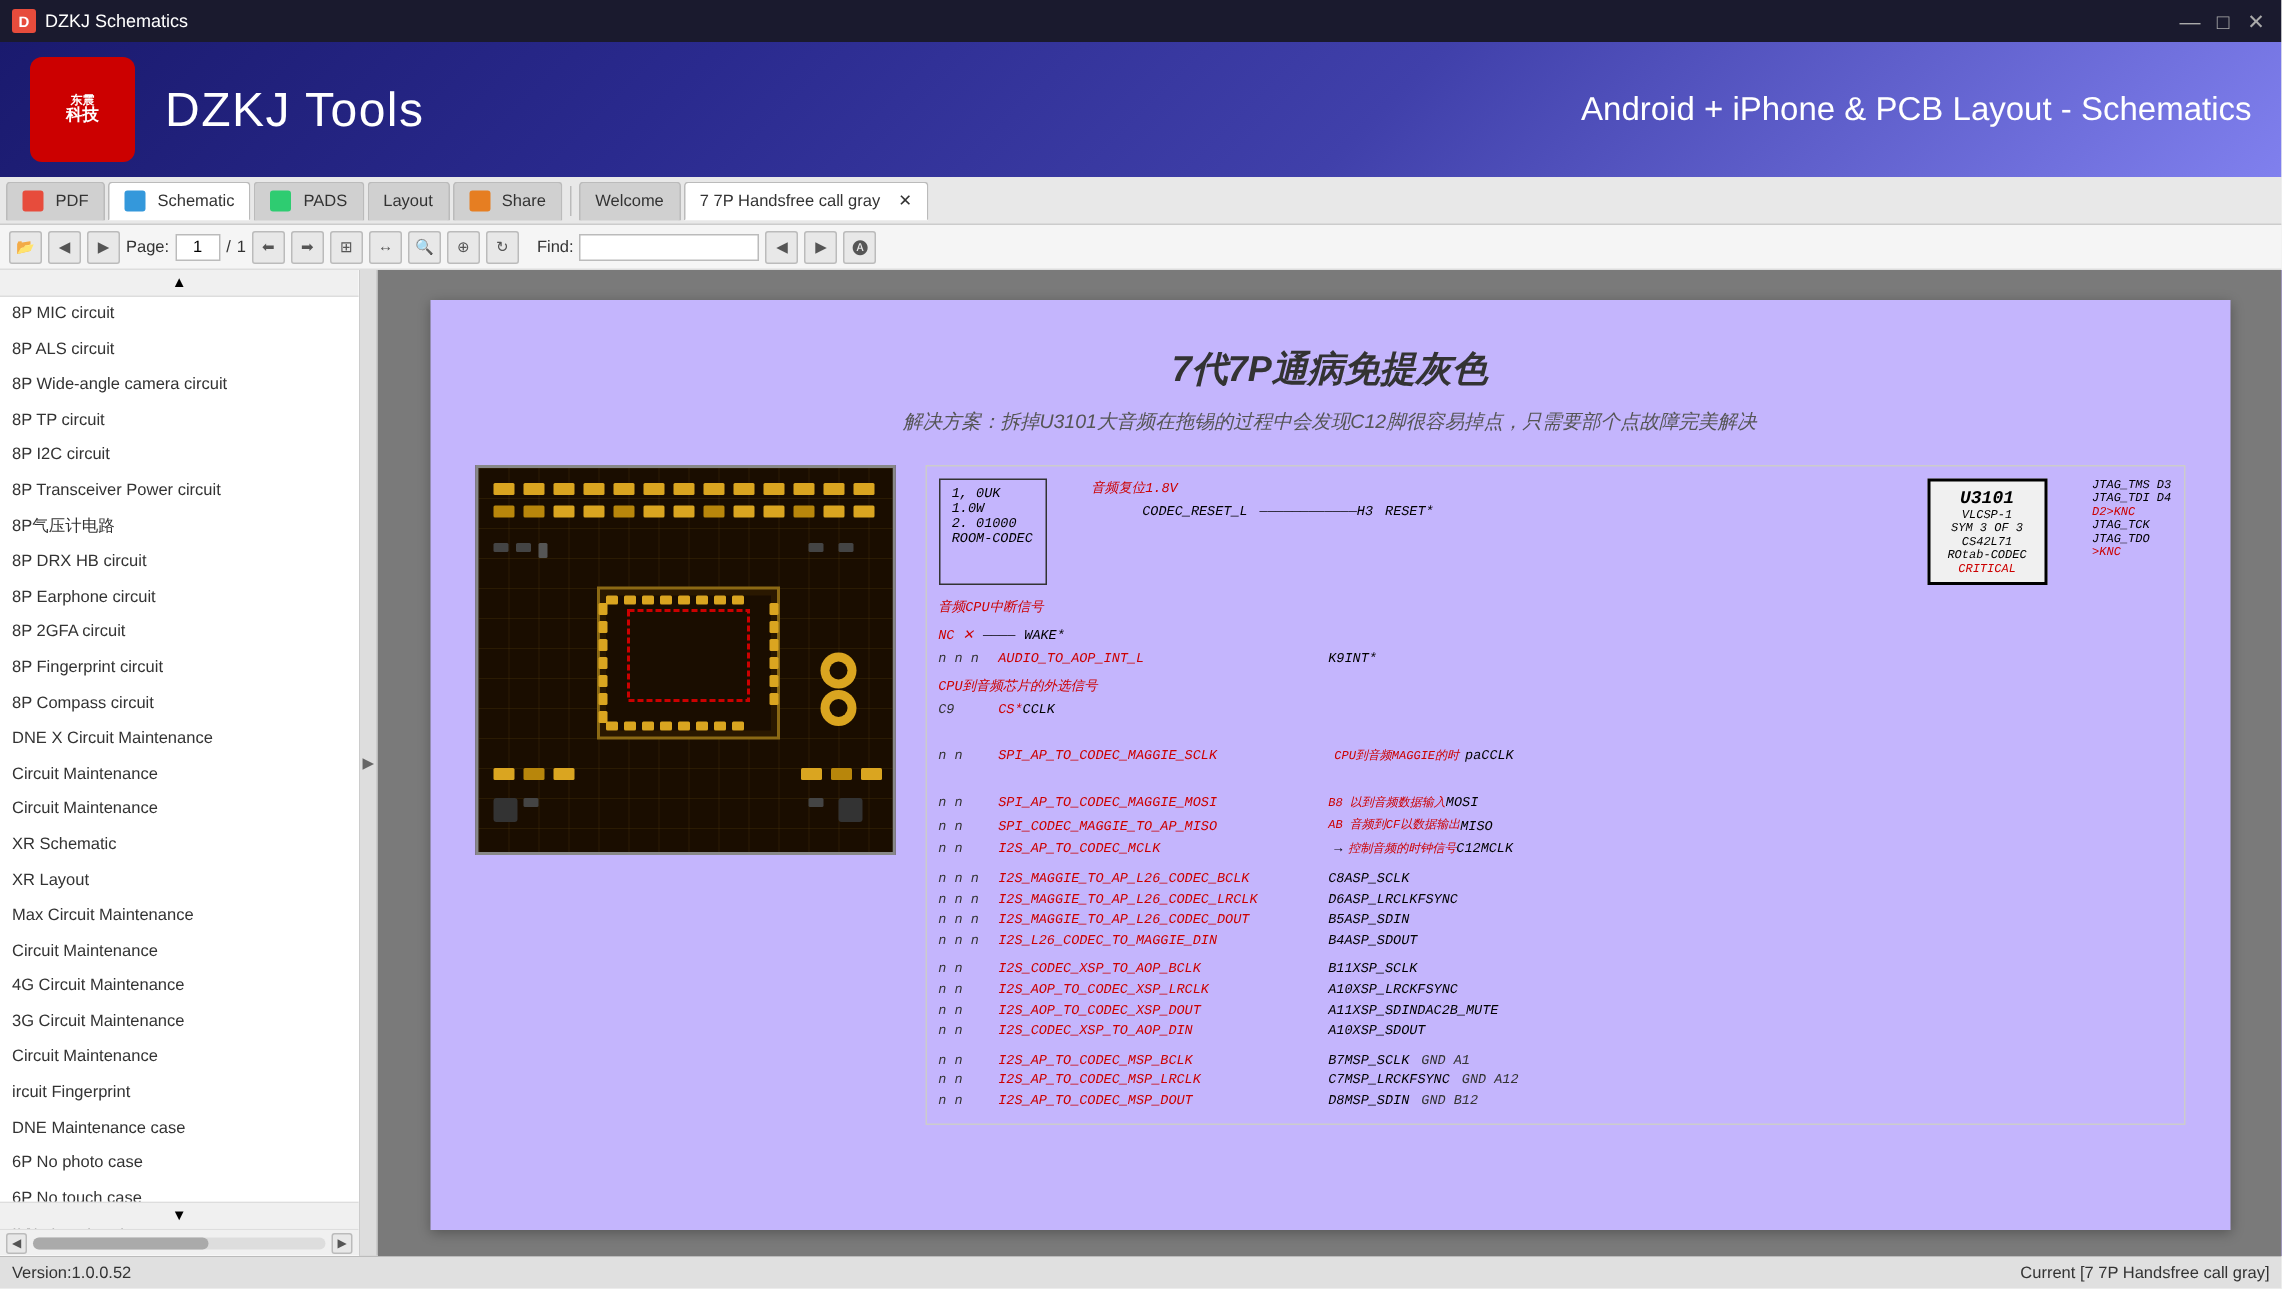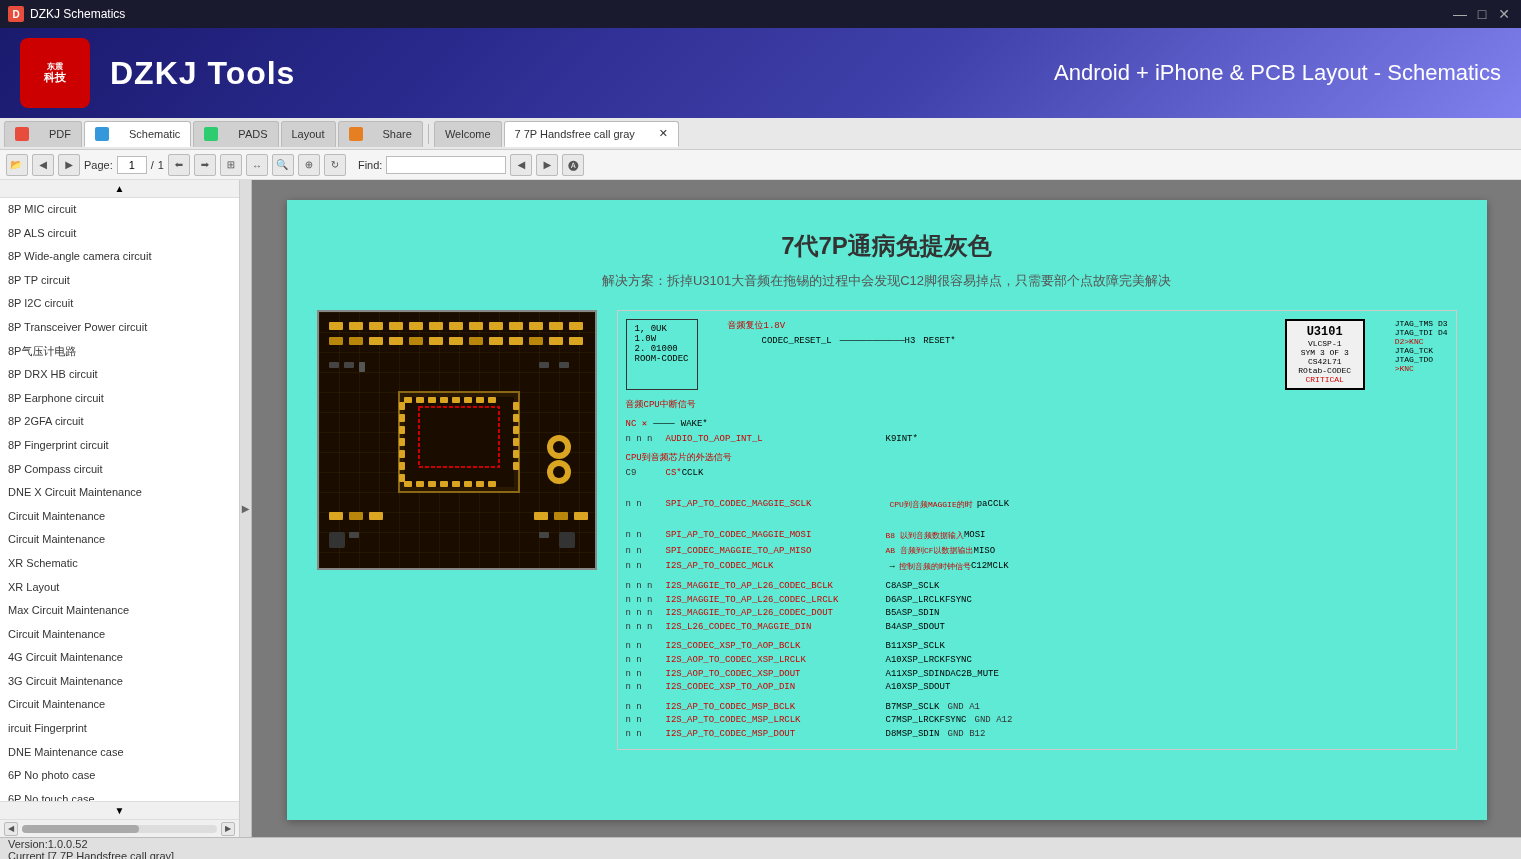--- a/index.html
+++ b/index.html
@@ -21,31 +21,31 @@
     .header {
       height: 90px; background: linear-gradient(135deg, #1a1a6e 0%, #2a2a8e 30%, #4040aa 60%, #6060cc 80%, #8080ee 100%);
       display: flex; align-items: center; padding: 0 20px; gap: 20px;
     }
     .header-logo {
       width: 70px; height: 70px; background: #cc0000; border-radius: 8px;
       display: flex; flex-direction: column; align-items: center; justify-content: center;
       color: white; font-weight: bold; font-size: 11px; line-height: 1.2;
     }
     .header-logo span:first-child { font-size: 8px; }
-    .header-brand { color: white; font-size: 32px; font-weight: bold; letter-spacing: 1px; }
+    .header-brand { color: white; font-size: 32px; font-weight: normal; letter-spacing: 1px; }
     .header-subtitle { color: white; font-size: 22px; margin-left: auto; }
 
     
     .toolbar {
       height: 32px; background: #e8e8e8; border-bottom: 1px solid #ccc;
       display: flex; align-items: center; padding: 0 4px; gap: 2px;
     }
     .toolbar-tab {
       height: 26px; padding: 0 10px; border: 1px solid #bbb; border-bottom: none;
-      background: #d0d0d0; cursor: pointer; display: flex; align-items: center; gap: 20px;
+      background: #d0d0d0; cursor: pointer; display: flex; align-items: center; gap: 8px;
       font-size: 11px; border-radius: 3px 3px 0 0; color: #333;
     }
     .toolbar-tab.active { background: white; border-bottom: 1px solid white; }
     .toolbar-tab-icon { width: 14px; height: 14px; border-radius: 2px; }
     .toolbar-sep { width: 1px; height: 20px; background: #bbb; margin: 0 3px; }
 
     
     .nav-toolbar {
       height: 30px; background: #f5f5f5; border-bottom: 1px solid #ddd;
       display: flex; align-items: center; padding: 0 6px; gap: 4px;
@@ -80,39 +80,40 @@
       height: 18px; background: #f0f0f0; border-top: 1px solid #ddd;
       display: flex; align-items: center; padding: 0 4px; gap: 4px;
       position: absolute; bottom: 0; left: 0; width: 100%;
     }
     .hscroll-track { flex: 1; height: 8px; background: #ddd; border-radius: 4px; }
     .hscroll-thumb { width: 60%; height: 8px; background: #aaa; border-radius: 4px; }
 
     
     .content { flex: 1; background: #7a7a7a; overflow: auto; position: relative; }
     .doc-page {
-      margin: 20px auto; background: #5eead4;
+      margin: 20px auto; background: #c4b5fd;
       width: 1200px; min-height: 620px; padding: 30px;
       box-shadow: 0 2px 8px rgba(0,0,0,0.3);
+      font-style: italic;
     }
     .doc-title { text-align: center; font-size: 24px; font-weight: bold; color: #333; margin-bottom: 10px; }
     .doc-subtitle { text-align: center; font-size: 13px; color: #555; margin-bottom: 20px; }
     .doc-content { display: flex; gap: 20px; }
     .doc-left { width: 280px; flex-shrink: 0; }
     .circuit-img {
       width: 280px; height: 260px; background: #2a1a0a;
       border: 2px solid #888; position: relative; overflow: hidden;
     }
     .doc-right { flex: 1; }
 
     
     .status-bar {
       height: 22px; background: #e0e0e0; border-top: 1px solid #bbb;
-      display: flex; align-items: flex-start; justify-content: space-between;
-      padding: 0 8px; font-size: 11px; color: #333; flex-direction: column;
+      display: flex; align-items: center; justify-content: space-between;
+      padding: 0 8px; font-size: 11px; color: #333;
     }
 
     
     .sidebar::-webkit-scrollbar { width: 12px; }
     .sidebar::-webkit-scrollbar-track { background: #f0f0f0; }
     .sidebar::-webkit-scrollbar-thumb { background: #bbb; border-radius: 2px; }
     .s-row { display: flex; align-items: center; margin: 1px 0; line-height: 1.4; }
     .s-nums { color: #333; min-width: 40px; font-size: 9px; }
     .s-signal { color: #cc0000; min-width: 220px; }
     .s-nc { color: #cc0000; }

